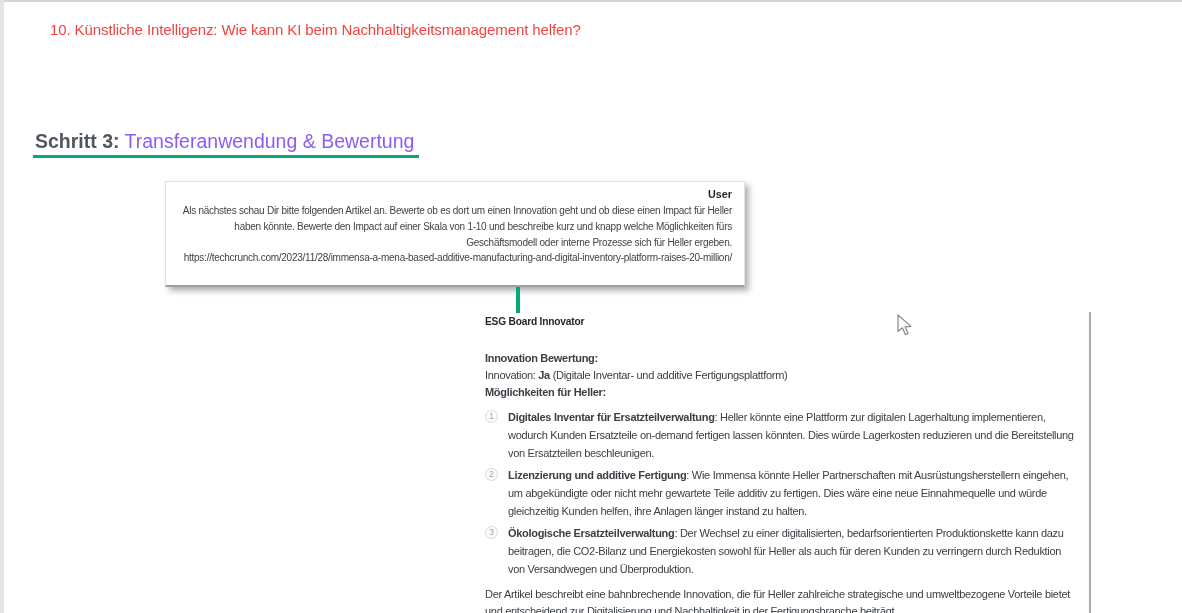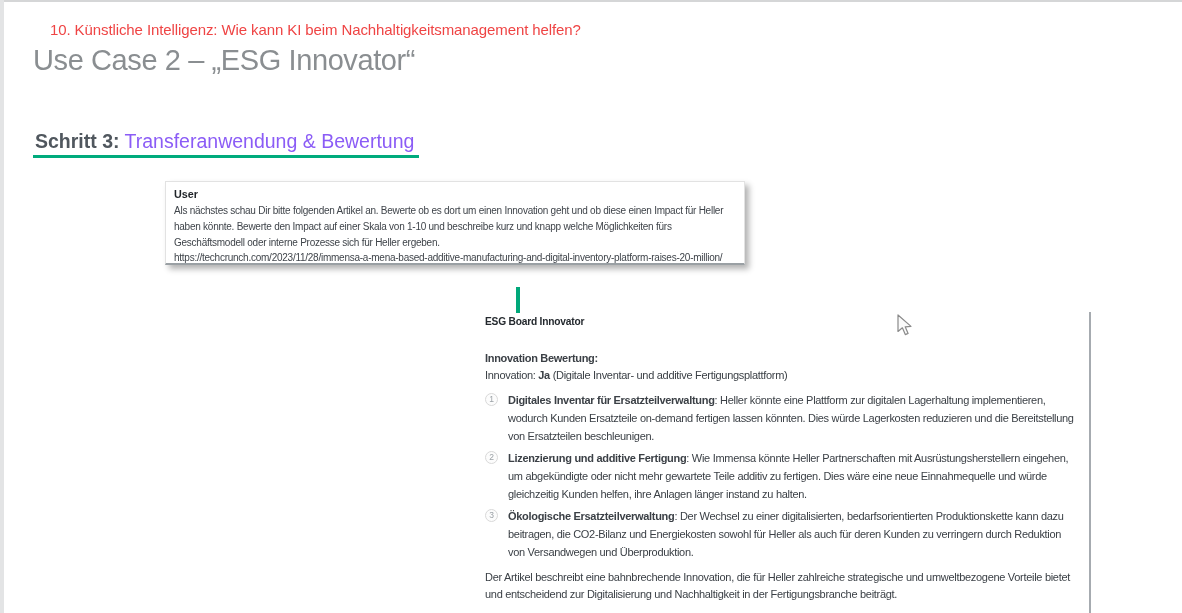--- a/index.html
+++ b/index.html
@@ -15,23 +15,23 @@
   }
   .title {
     position:absolute; left:33px; top:44px; font-size:29px; color:#8a8e91; letter-spacing:-0.4px;
   }
   .step { position:absolute; left:35px; top:130px; font-size:19.5px; }
   .step-label { font-weight:bold; color:#50575e; }
   .step-title { color:#8b5cf6; }
   .step-underline { position:absolute; left:33px; top:155px; width:386px; height:3px; background:#00ab7c; }
 
   .user-card {
-    position:absolute; left:165px; top:181px; width:580px; height:84px; box-sizing:border-box;
+    position:absolute; left:165px; top:181px; width:580px; height:106px; box-sizing:border-box;
     background:#ffffff; border:1px solid #e2e2e2; border-bottom:2px solid #9aa0a4;
-    box-shadow:4px 4px 6px rgba(0,0,0,0.30); padding:6px 12px 8px 8px;
+    box-shadow:4px 4px 6px rgba(0,0,0,0.30); padding:6px 12px 8px 8px;text-align:right;
   }
   .user-label { font-size:10.8px; font-weight:bold; color:#1f2328; margin-bottom:3px; }
   .user-body, .user-link {
     font-size:10px; color:#3f444a; line-height:15.8px; letter-spacing:-0.25px;
   }
   .user-link { overflow-wrap:break-word; word-break:break-word; }
 
   .connector { position:absolute; left:516px; top:287px; width:4px; height:26px; background:#00a87a; }
 
   .response {
@@ -54,37 +54,37 @@
   .cursor { position:absolute; left:897px; top:314px; }
 </style>
 </head>
 <body>
 
 <div class="stage">
   <div class="edge-top"></div>
   <div class="edge-left"></div>
 
   <div class="kicker">10. Künstliche Intelligenz: Wie kann KI beim Nachhaltigkeitsmanagement helfen?</div>
-  <div class="title">Use Case 2 – „ESG Innovator“</div>
 
   <div class="step"><span class="step-label">Schritt 3:</span><span class="step-title"> Transferanwendung &amp; Bewertung</span></div>
   <div class="step-underline"></div>
 
   <div class="user-card">
     <div class="user-label">User</div>
     <div class="user-body">Als nächstes schau Dir bitte folgenden Artikel an. Bewerte ob es dort um einen Innovation geht und ob diese einen Impact für Heller haben könnte. Bewerte den Impact auf einer Skala von 1-10 und beschreibe kurz und knapp welche Möglichkeiten fürs Geschäftsmodell oder interne Prozesse sich für Heller ergeben.</div>
     <div class="user-link">https://techcrunch.com/2023/11/28/immensa-a-mena-based-additive-manufacturing-and-digital-inventory-platform-raises-20-million/</div>
   </div>
 
   <div class="connector"></div>
 
   <div class="response">
     <div class="resp-label">ESG Board Innovator</div>
     <div class="resp-line b">Innovation Bewertung:</div>
     <div class="resp-line"><span>Innovation: </span><span class="b">Ja</span><span> (Digitale Inventar- und additive Fertigungsplattform)</span></div>
+    <div class="resp-line b">Möglichkeiten für Heller:</div>
 
     <ol class="items">
       <li>
         <span class="marker">1</span><span class="b">Digitales Inventar für Ersatzteilverwaltung</span><span>: Heller könnte eine Plattform zur digitalen Lagerhaltung implementieren, wodurch Kunden Ersatzteile on-demand fertigen lassen könnten. Dies würde Lagerkosten reduzieren und die Bereitstellung von Ersatzteilen beschleunigen.</span>
       </li>
       <li>
         <span class="marker">2</span><span class="b">Lizenzierung und additive Fertigung</span><span>: Wie Immensa könnte Heller Partnerschaften mit Ausrüstungsherstellern eingehen, um abgekündigte oder nicht mehr gewartete Teile additiv zu fertigen. Dies wäre eine neue Einnahmequelle und würde gleichzeitig Kunden helfen, ihre Anlagen länger instand zu halten.</span>
       </li>
       <li>
         <span class="marker">3</span><span class="b">Ökologische Ersatzteilverwaltung</span><span>: Der Wechsel zu einer digitalisierten, bedarfsorientierten Produktionskette kann dazu beitragen, die CO2-Bilanz und Energiekosten sowohl für Heller als auch für deren Kunden zu verringern durch Reduktion von Versandwegen und Überproduktion.</span>

